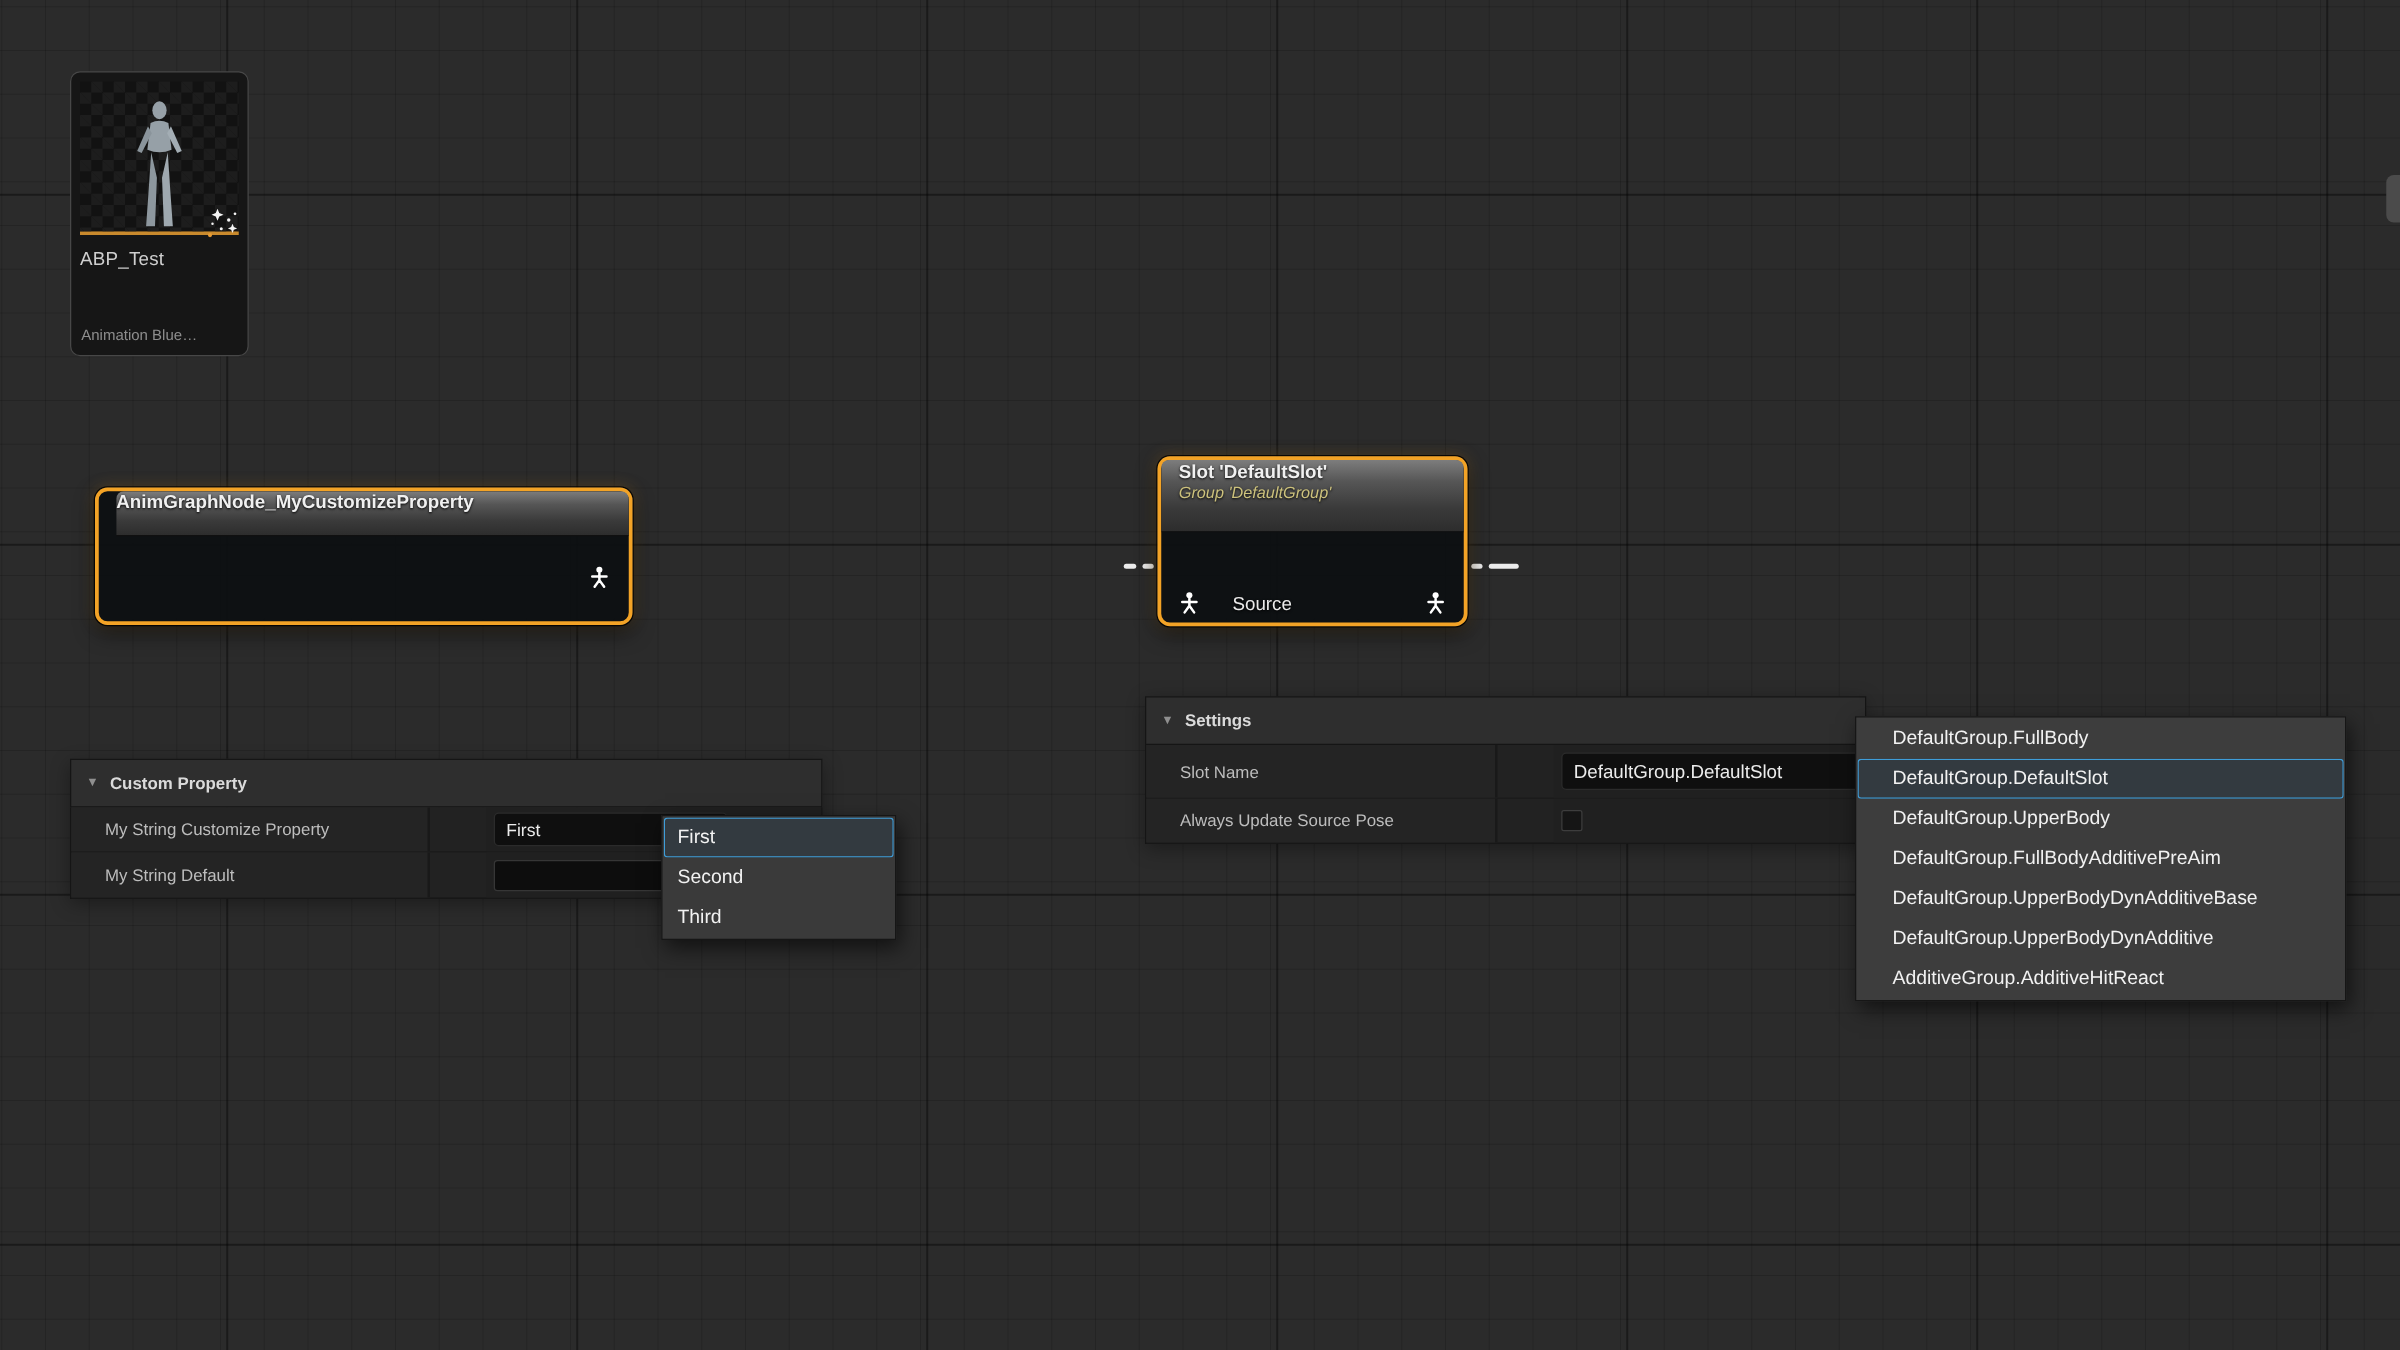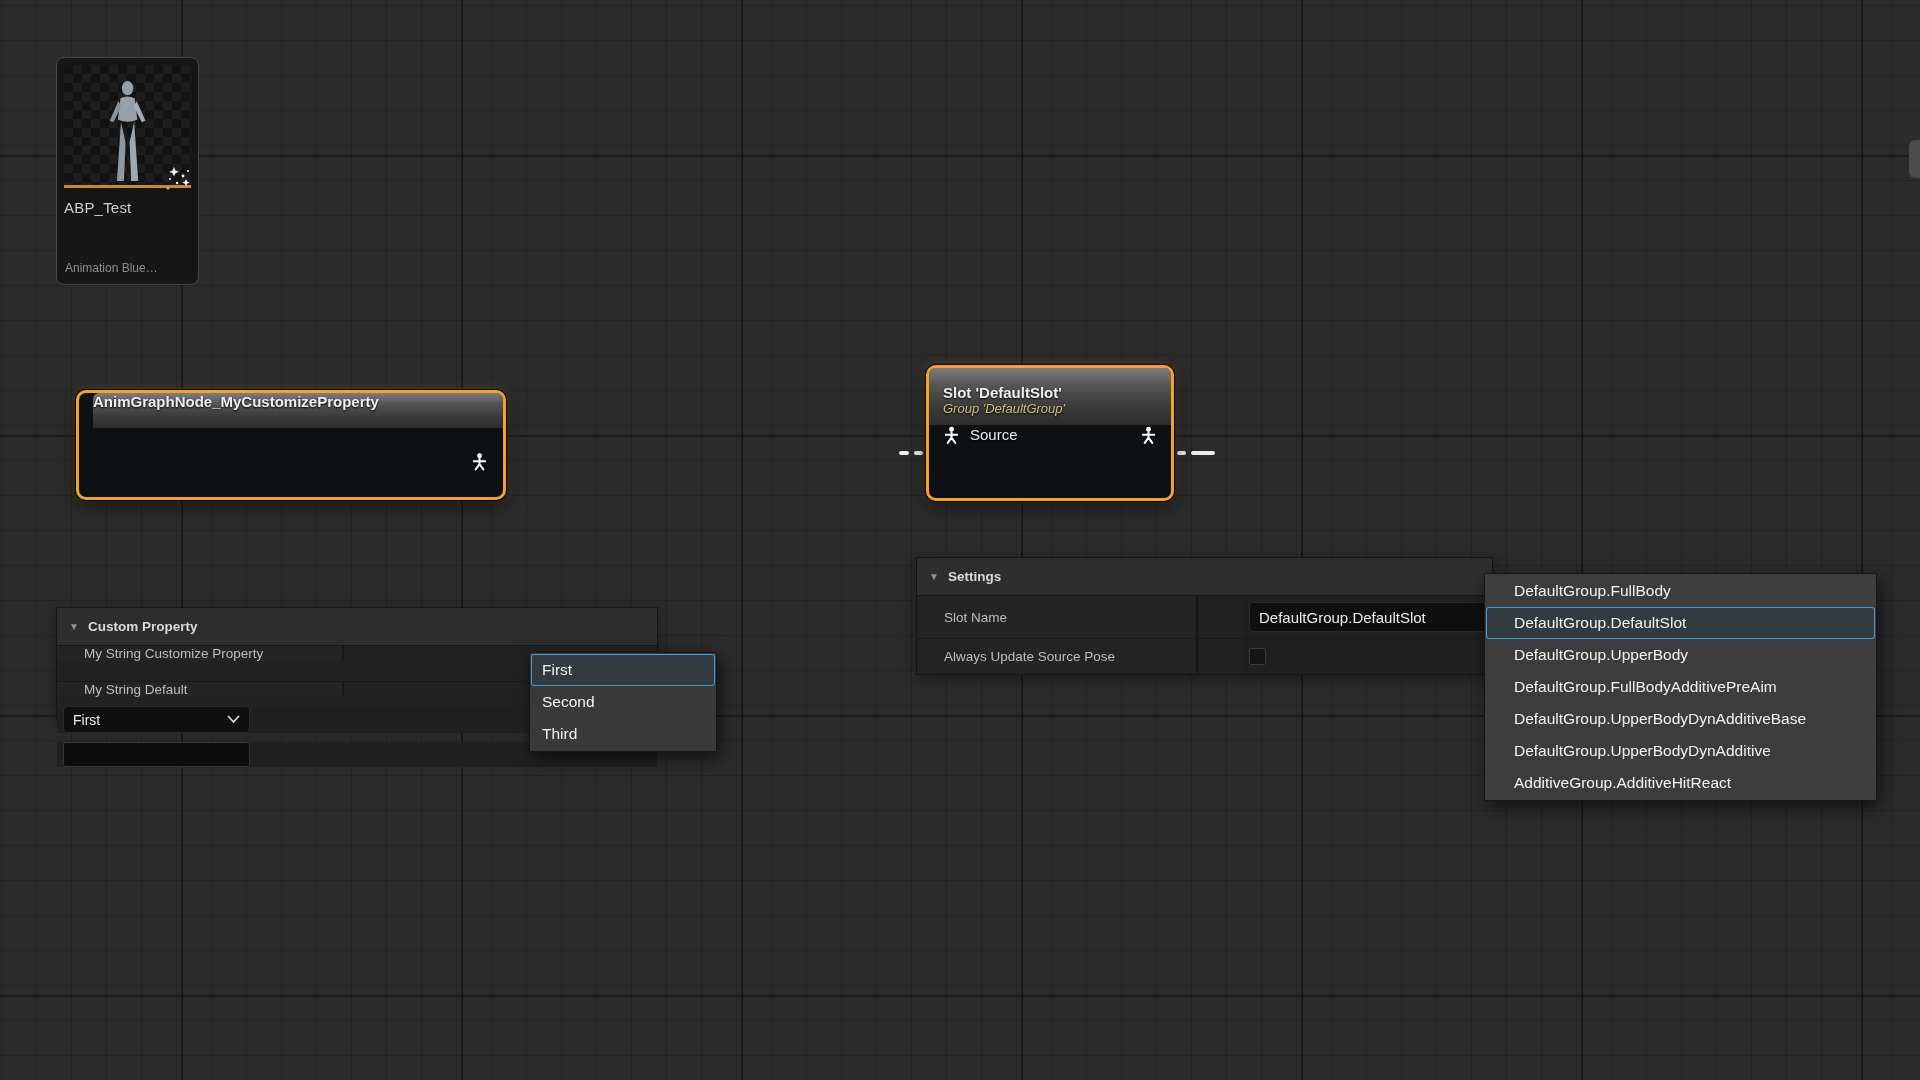--- a/index.html
+++ b/index.html
@@ -59,22 +59,22 @@
   }
   .bp-node-title{font-size:15px;font-weight:bold;color:#f0f0f0;text-shadow:0 1px 2px #000;}
   .bp-node-subtitle{font-size:13px;font-style:italic;color:var(--subtitle-khaki,#cdc27d);text-shadow:0 1px 2px #000;}
 
   .node-custom{left:76px;top:390px;width:430px;height:110px;}
   .node-custom .bp-node-header{height:36px;display:flex;align-items:flex-start;padding-left:0;margin-left:14px;}
   .node-custom .bp-node-body{position:relative;height:65px;}
   .node-custom .pin-out{position:absolute;right:14px;top:50%;transform:translateY(-50%);}
 
   .node-slot{left:926px;top:365px;width:248px;height:136px;}
-  .node-slot .bp-node-header{height:58px;padding:16px 0 0 14px;}
-  .node-slot .bp-node-body{position:relative;height:66px;display:flex;align-items:flex-start;padding:0 13px;}
+  .node-slot .bp-node-header{height:58px;padding:1px 0 0 14px;}
+  .node-slot .bp-node-body{position:relative;height:66px;display:flex;align-items:flex-end;padding:0 13px;gap:16px;}
   .node-slot .pin-label{font-size:15px;color:#eaeaea;margin-left:9px;text-shadow:0 1px 2px #000;}
   .node-slot .pin-out{margin-left:auto;}
   .pin{display:inline-flex;align-items:center;cursor:pointer;}
 
   .wire{position:absolute;height:4px;background:var(--wire-white,#ececec);border-radius:2px;z-index:2;}
 
   
   .details-panel{position:absolute;z-index:5;font-size:13.5px;box-shadow:0 4px 14px rgba(0,0,0,0.35);}
   .details-header{
     height:39px;background:#2e2e2e;border:1px solid #151515;
@@ -86,21 +86,21 @@
   .details-row{display:flex;border-bottom:1px solid #1a1a1a;gap:45px;}
   .details-row:last-child{border-bottom:none;}
   .row-name{
     display:flex;align-items:center;padding-left:27px;color:#bdbdbd;
     background:#242424;border-right:2px solid #191919;flex:0 0 auto;
   }
   .row-value{flex:1;display:flex;align-items:center;padding-left:6px;background:#202020;}
 
   .panel-custom{left:56px;top:607px;width:602px;}
   .panel-custom .row-name{width:287px;}
-  .panel-custom .details-row{height:36px;flex-direction:column;}
+  .panel-custom .details-row{height:36px;}
 
   .panel-settings{left:916px;top:557px;width:577px;}
   .panel-settings .row-name{width:281px;}
   .panel-settings .row-slotname{height:43px;}
   .panel-settings .row-update{height:35px;}
 
   
   .combo{
     background:#0f0f0f;border:1px solid #2b2b2b;border-radius:4px;
     display:flex;align-items:center;justify-content:space-between;

